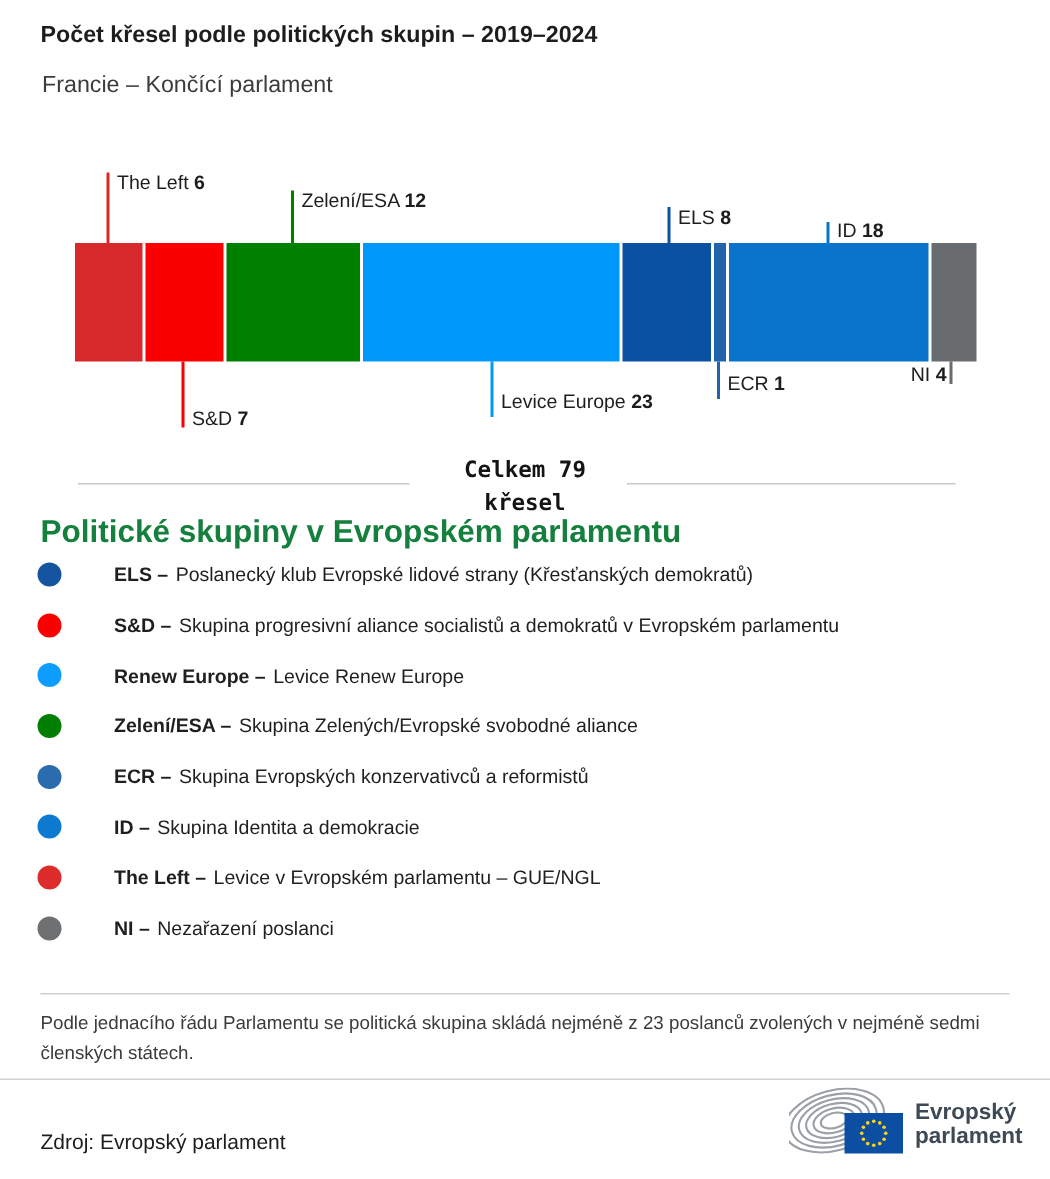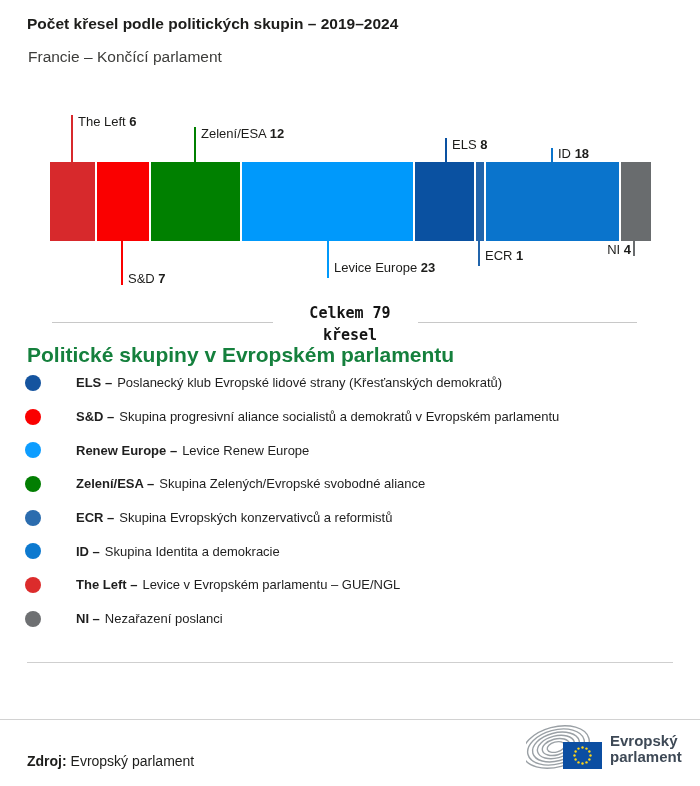--- a/index.html
+++ b/index.html
@@ -45,21 +45,21 @@
   .legend{position:absolute;left:25px;top:366px;width:660px;}
   .lg-row{display:flex;align-items:center;height:33.7px;}
   .dot{width:16px;height:16px;border-radius:50%;flex:0 0 16px;margin-right:11px;}
   .lg-text{font-size:13px;color:#1f1f1f;white-space:nowrap;}
   .lg-name{font-weight:bold;margin-right:5px;padding-left:24px;}
   
   .mid-divider{position:absolute;left:27px;top:662px;width:646px;border-top:1px solid #cfcfcf;height:0;}
   .footnote{position:absolute;left:27px;top:672px;width:642px;font-size:12.5px;line-height:20px;color:#3b3b3b;}
   .footer-divider{position:absolute;left:0;top:719px;width:700px;border-top:1px solid #d2d2d2;height:0;}
   .source{position:absolute;left:27px;top:753px;font-size:14px;color:#1d1d1b;}
-  .source b{font-weight:bold;margin-top:32px;}
+  .source b{font-weight:normal;margin-top:32px;}
   .logo{position:absolute;left:526px;top:725px;width:168px;height:52px;}
 </style>
 </head>
 <body>
 
 <div class="page">
 
   <div class="title">Počet křesel podle politických skupin – 2019–2024</div>
   <div class="subtitle">Francie – Končící parlament</div>
 
@@ -129,20 +129,21 @@
       <span class="dot" style="background-color: rgb(220, 44, 44);"></span>
       <span class="lg-text"><span class="lg-name">The Left –</span><span>Levice v Evropském parlamentu – GUE/NGL</span></span>
     </div>
     <div class="lg-row">
       <span class="dot" style="background-color: rgb(110, 112, 114);"></span>
       <span class="lg-text"><span class="lg-name">NI –</span><span>Nezařazení poslanci</span></span>
     </div>
   </div>
 
   <div class="mid-divider"></div>
+  <div class="footnote">Podle jednacího řádu Parlamentu se politická skupina skládá nejméně z 23 poslanců zvolených v nejméně sedmi členských státech.</div>
 
   <div class="footer-divider"></div>
   <div class="source"><b>Zdroj:</b> <span>Evropský parlament</span></div>
 
   <svg class="logo" viewBox="0 0 168 52" aria-hidden="true">
     <g stroke="#9aa0a5" fill="none" stroke-width="1.4" transform="rotate(-15 30 22)">
       <ellipse cx="30" cy="22" rx="9" ry="5"></ellipse>
       <ellipse cx="30" cy="22" rx="14" ry="8"></ellipse>
       <ellipse cx="30" cy="22" rx="19" ry="11"></ellipse>
       <ellipse cx="30" cy="22" rx="24" ry="14"></ellipse>

